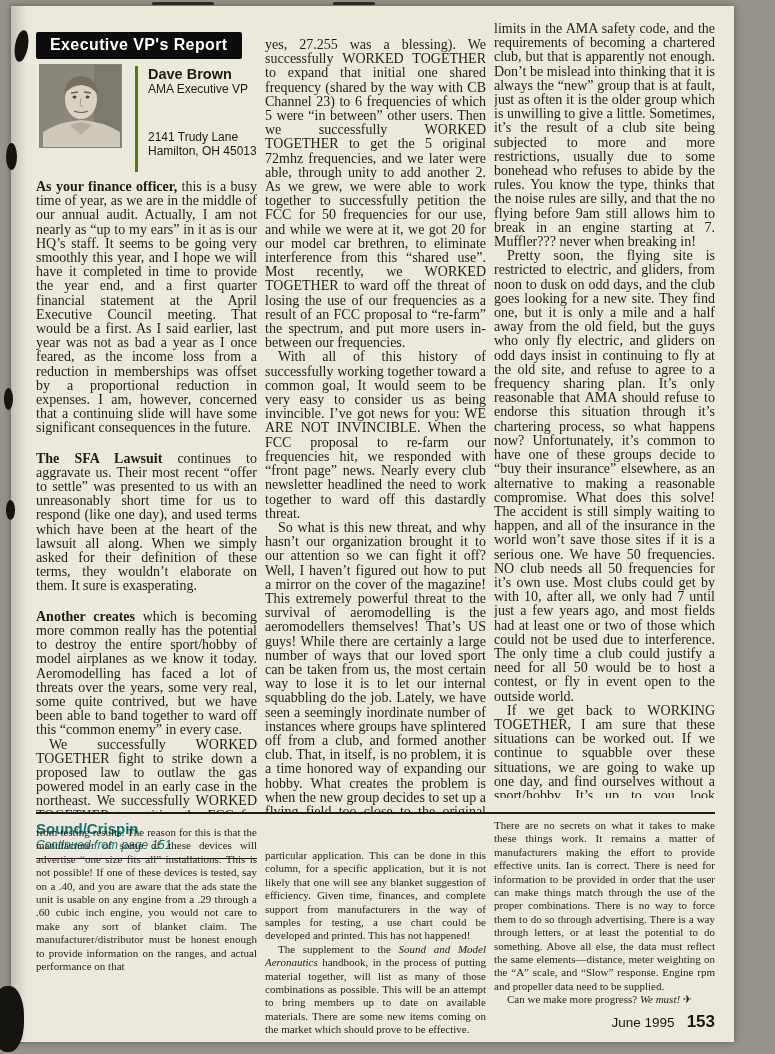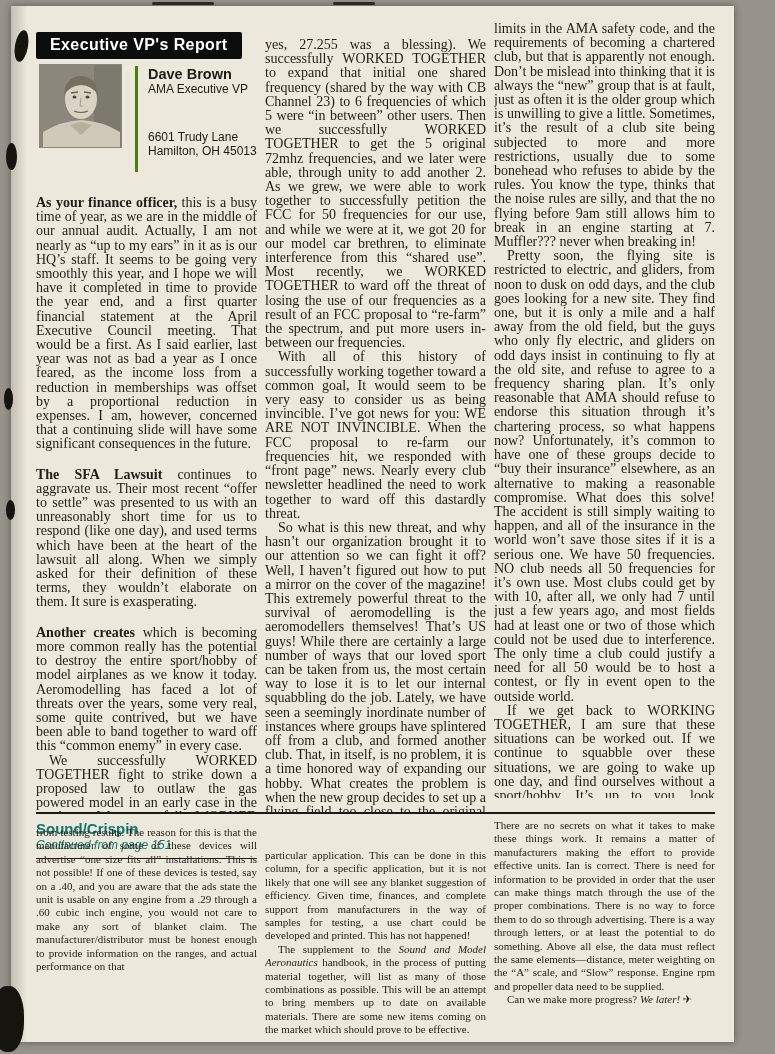--- a/index.html
+++ b/index.html
@@ -59,21 +59,21 @@
   #a-col1 { left:25px;  top:174px; height:634px; }
   #a-col2 { left:254px; top:32px;  height:776px; }
   #a-col3 { left:483px; top:16px;  height:776px; }
   .s-col { font-size:11px; line-height:13.4px; }
   #s-col1 { left:25px;  top:820px; height:172px; }
   #s-col2 { left:254px; top:843px; height:196px; }
   #s-col3 { left:483px; top:813px; height:196px; }
   .col p { margin:0; }
   .col p.indent { text-indent:13px; }
   .col p.lead-para { margin-top:16px; }
-  .col p.lead-para:first-child { margin-top:16px; }
+  .col p.lead-para:first-child { margin-top:0; }
   .col strong { font-weight:bold; }
   .col em { font-style:italic; }
 
   .rule-full {
     position:absolute; left:25px; top:806px; width:679px; height:2px;
     background:#1c1a16;
   }
   .s2-head {
     position:absolute; left:25px; top:812px; width:221px;
     border-bottom:1.5px solid #1c1a16; padding:2px 0 5px;
@@ -113,21 +113,21 @@
         <path d="M31 28 L38 27" stroke="#6a6454" stroke-width="1.4" fill="none"></path>
         <path d="M44 27 L51 28" stroke="#6a6454" stroke-width="1.4" fill="none"></path>
         <path d="M41 33 L40 41 L43 41" stroke="#a39c8a" stroke-width="1" fill="none"></path>
         <path d="M34 46 Q41 49 48 46" stroke="#6a6454" stroke-width="1.2" fill="none"></path>
       </svg>
     </div>
     <div class="author-info">
       <div class="author-name">Dave Brown</div>
       <div class="author-role">AMA Executive VP</div>
       <div class="author-address">
-        <div>6601 Trudy Lane</div>
+        <div>2141 Trudy Lane</div>
         <div>Hamilton, OH  45013</div>
       </div>
     </div>
   </div>
 
   <div class="col a-col" id="a-col1">
       <p class="lead-para"><strong>As your finance officer,</strong><span> this is a busy time of year, as we are in the middle of our annual audit. Actually, I am not nearly as “up to my ears” in it as is our HQ’s staff. It seems to be going very smoothly this year, and I hope we will have it completed in time to provide the year end, and a first quarter financial statement at the April Executive Council meeting. That would be a first. As I said earlier, last year was not as bad a year as I once feared, as the income loss from a reduction in memberships was offset by a proportional reduction in expenses. I am, however, concerned that a continuing slide will have some significant consequences in the future.</span></p>
       <p class="lead-para"><strong>The SFA Lawsuit</strong><span> continues to aggravate us. Their most recent “offer to settle” was presented to us with an unreasonably short time for us to respond (like one day), and used terms which have been at the heart of the lawsuit all along. When we simply asked for their definition of these terms, they wouldn’t elaborate on them. It sure is exasperating.</span></p>
       <p class="lead-para"><strong>Another creates</strong><span> which is becoming more common really has the potential to destroy the entire sport/hobby of model airplanes as we know it today. Aeromodelling has faced a lot of threats over the years, some very real, some quite contrived, but we have been able to band together to ward off this “common enemy” in every case.</span></p>
       <p class="indent"><span>We successfully WORKED TOGETHER fight to strike down a proposed law to outlaw the gas powered model in an early case in the northeast. We successfully WORKED TOGETHER to petition the FCC for the original “citizens band” frequency back in the 1950’s (Ah</span></p>
@@ -153,23 +153,26 @@
 
   <div class="col s-col" id="s-col1">
       <p><span>from testing results. The reason for this is that the manufacturer of some of these devices will advertise “one size fits all” installations. This is not possible! If one of these devices is tested, say on a .40, and you are aware that the ads state the unit is usable on any engine from a .29 through a .60 cubic inch engine, you would not care to make any sort of blanket claim. The manufacturer/distributor must be honest enough to provide information on the ranges, and actual performance on that</span></p>
     </div>
   <div class="col s-col" id="s-col2">
       <p><span>particular application. This can be done in this column, for a specific application, but it is not likely that one will see any blanket suggestion of efficiency. Given time, finances, and complete support from manufacturers in the way of samples for testing, a use chart could be developed and printed. This has not happened!</span></p>
       <p class="indent"><span>The supplement to the <em>Sound and Model Aeronautics</em> handbook, in the process of putting material together, will list as many of those combinations as possible. This will be an attempt to bring members up to date on available materials. There are some new items coming on the market which should prove to be effective.</span></p>
     </div>
   <div class="col s-col" id="s-col3">
       <p><span>There are no secrets on what it takes to make these things work. It remains a matter of manufacturers making the effort to provide effective units. Ian is correct. There is need for information to be provided in order that the user can make things match through the use of the proper combinations. There is no way to force them to do so through advertising. There is a way through letters, or at least the potential to do something. Above all else, the data must reflect the same elements—distance, meter weighting on the “A” scale, and “Slow” response. Engine rpm and propeller data need to be supplied.</span></p>
-      <p class="indent"><span>Can we make more progress? <em>We later!</em> ✈</span></p>
+      <p class="indent"><span>Can we make more progress? <em>We must!</em> ✈</span></p>
     </div>
 
+  <div class="footer">
+    <span class="date">June 1995</span><span class="pageno">153</span>
+  </div>
 
 </div>
 
 <div class="blob b1"></div>
 <div class="blob b2"></div>
 <div class="blob b3"></div>
 <div class="blob b4"></div>
 <div class="blob b5"></div>
 <div class="tmark t1"></div>
 <div class="tmark t2"></div>

